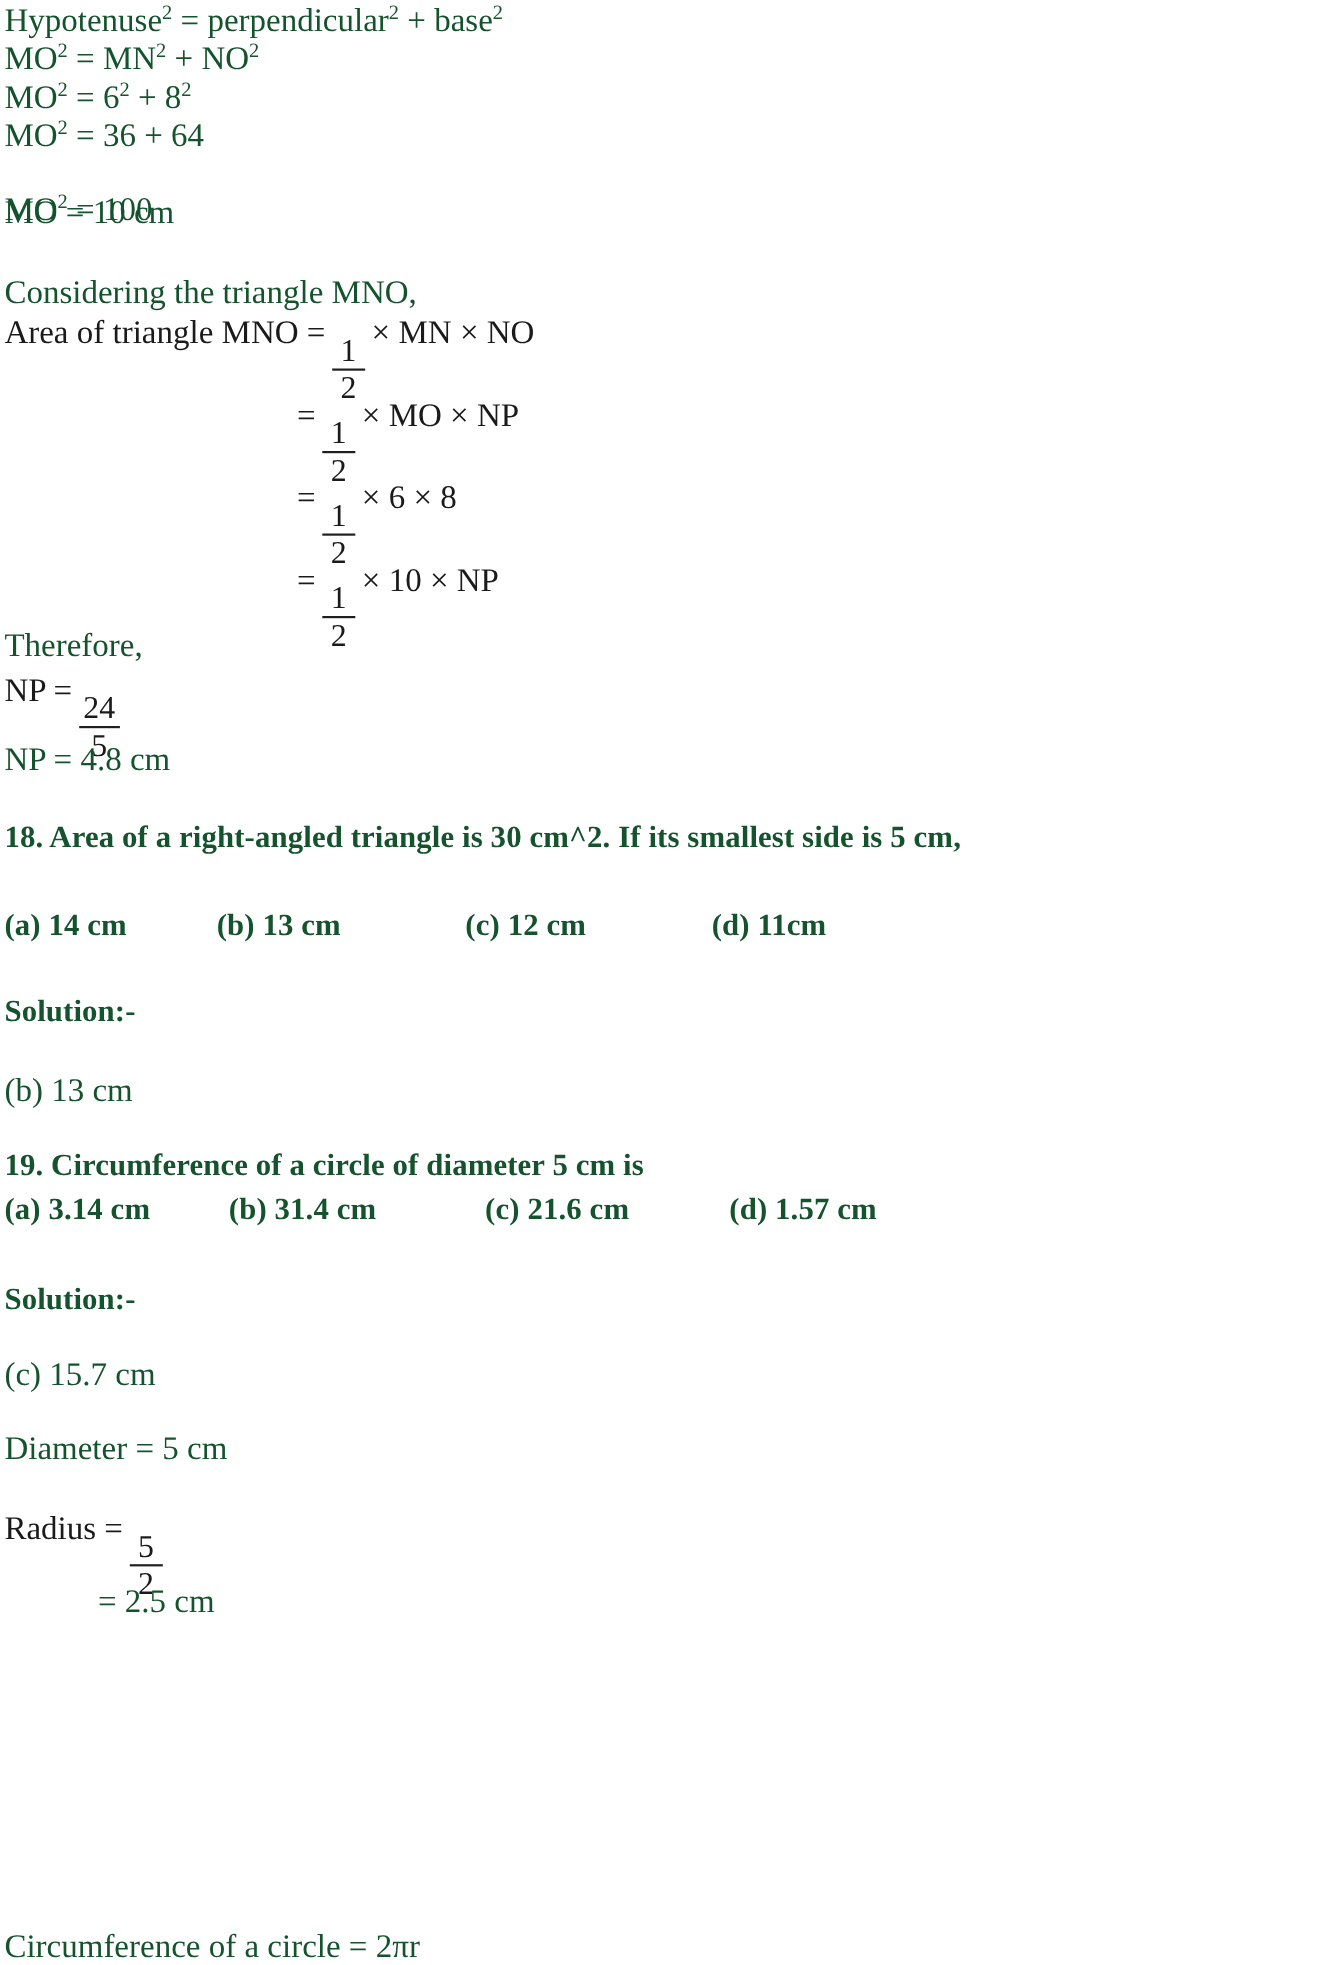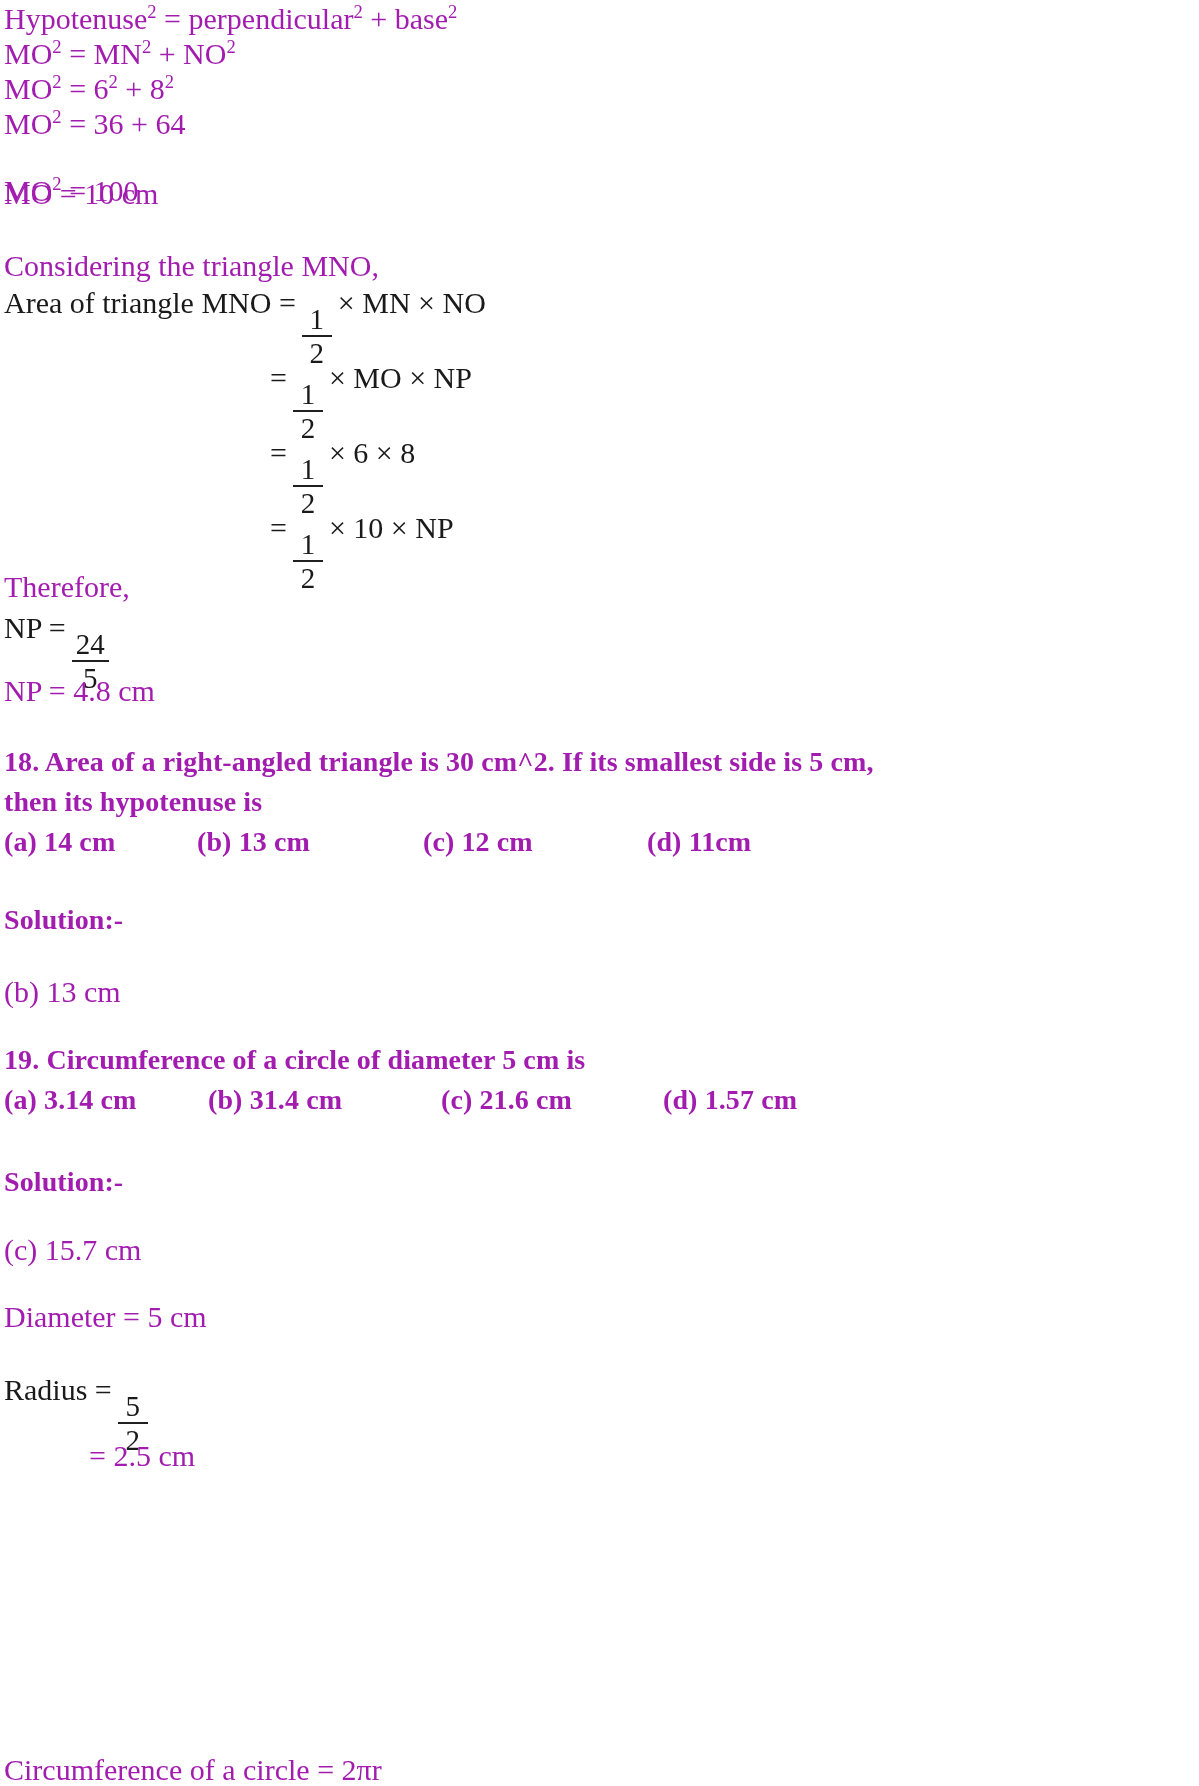--- a/index.html
+++ b/index.html
@@ -21,21 +21,21 @@
     height: 1786px;
     padding: 0;
   }
 
   
   .line {
     position: absolute;
     white-space: nowrap;
     font-size: 30px;
     line-height: 1;
-    color: #a21caf;
+    color: #14532d;
   }
   .qtext {
     font-size: 28px;
     font-weight: bold;
     letter-spacing: 0.1px;
   }
 
   sup {
     font-size: 0.62em;
     vertical-align: super;
@@ -144,21 +144,20 @@
     <span>NP =</span><span class="frac">
         <span class="num">24</span>
         <span class="bar"></span>
         <span class="den">5</span>
       </span>
   </div>
 
   <div class="line" style="left:4px; top:676px;">NP = 4.8 cm</div>
 
   <div class="line qtext" style="left:4px; top:748px;">18. Area of a right-angled triangle is 30 cm^2. If its smallest side is 5 cm,</div>
-  <div class="line qtext" style="left:4px; top:788px;">then its hypotenuse is</div>
 
   <div class="line qtext" style="left:4px; top:828px;">
     <span>(a)</span>
     <span>14 cm</span>
   </div>
   <div class="line qtext" style="left:197px; top:828px;">
     <span>(b)</span>
     <span>13 cm</span>
   </div>
   <div class="line qtext" style="left:423px; top:828px;">

